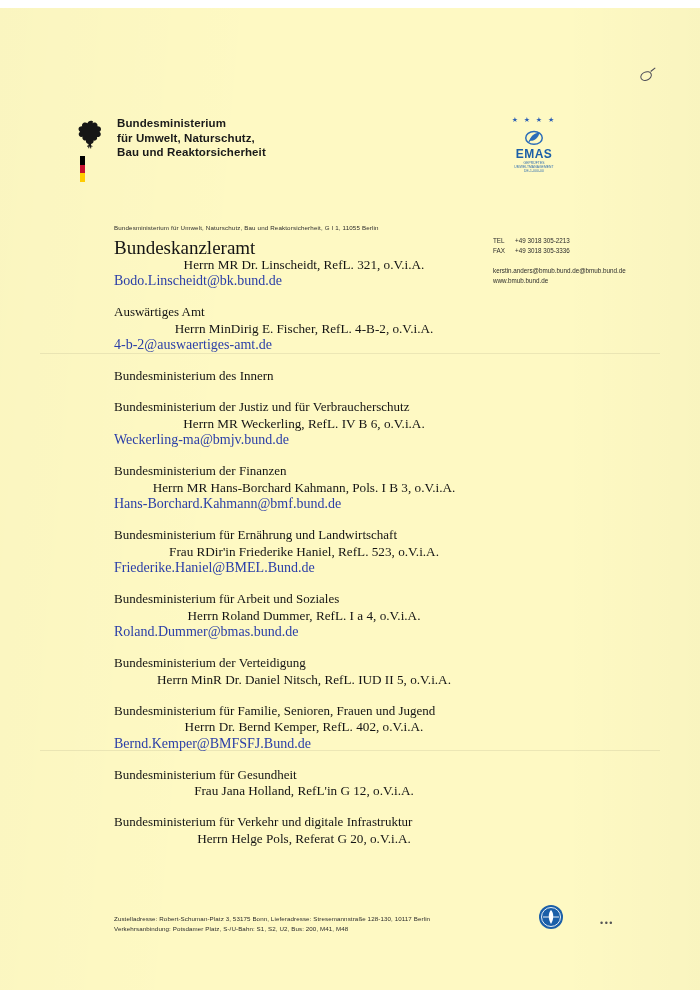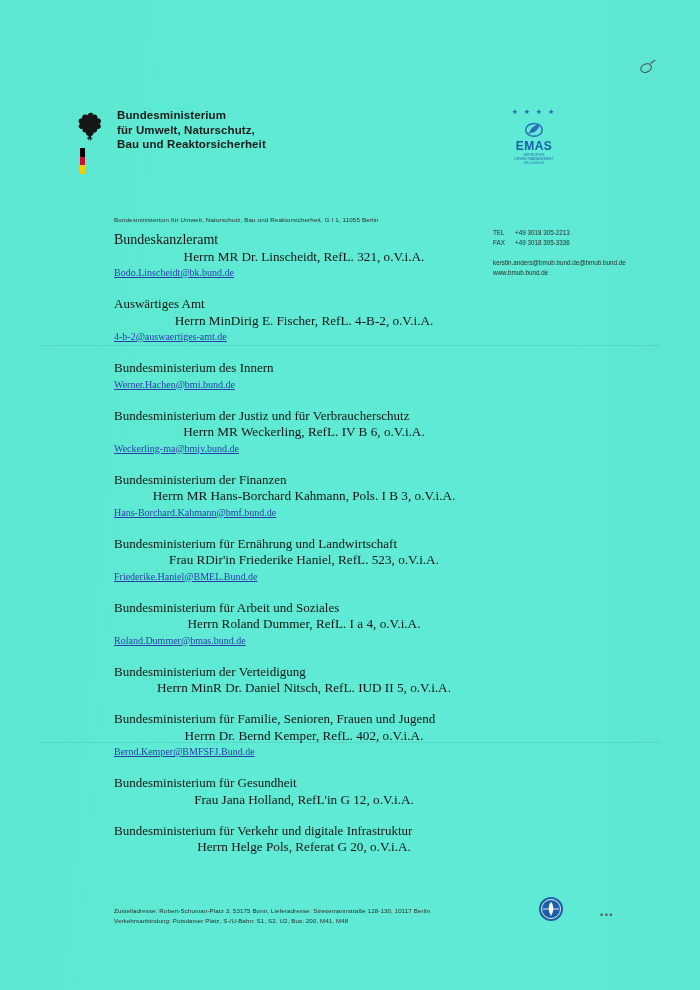--- a/index.html
+++ b/index.html
@@ -11,21 +11,22 @@
     height: 990px;
     background: #ffffff;
     font-family: "Liberation Serif", serif;
     color: #1a1a1a;
     position: relative;
     overflow: hidden;
   }
   .page {
     position: absolute;
     inset: 0;
-    background: #5eead4;
+    background: #fef9c3;
+    margin-top: 8px;
   }
   
   .scan-tint {
     position: absolute;
     inset: 0;
     background:
       linear-gradient(95deg, rgba(0,0,0,0.015) 0%, rgba(255,255,255,0) 35%),
       linear-gradient(270deg, rgba(0,0,0,0.02) 0%, rgba(255,255,255,0) 20%);
     pointer-events: none;
   }
@@ -174,28 +175,27 @@
     line-height: 16.5px;
     color: #141414;
   }
   .recipient .person {
     font-size: 13.2px;
     line-height: 16.5px;
     color: #141414;
     text-align: center;
   }
   .recipient .email {
-    font-size: 10px;
+    font-size: 14px;
     line-height: 16.5px;
     color: #2a3ea8;
-    text-decoration: underline;
     word-break: break-all;
   }
   .recipient.first .org {
-    font-size: 14px;
+    font-size: 19px;
   }
 
   
   .footer {
     position: absolute;
     left: 114px;
     top: 906px;
     font-family: "Liberation Sans", sans-serif;
     font-size: 6.2px;
     line-height: 10px;
@@ -300,21 +300,20 @@
     </div>
 
     <div class="recipient">
       <div class="org">Auswärtiges Amt</div>
       <div class="person">Herrn MinDirig E. Fischer, RefL. 4-B-2, o.V.i.A.</div>
       <div class="email">4-b-2@auswaertiges-amt.de</div>
     </div>
 
     <div class="recipient">
       <div class="org">Bundesministerium des Innern</div>
-      <div class="email">Werner.Hachen@bmi.bund.de</div>
     </div>
 
     <div class="recipient">
       <div class="org">Bundesministerium der Justiz und für Verbraucherschutz</div>
       <div class="person">Herrn MR Weckerling, RefL. IV B 6, o.V.i.A.</div>
       <div class="email">Weckerling-ma@bmjv.bund.de</div>
     </div>
 
     <div class="recipient">
       <div class="org">Bundesministerium der Finanzen</div>

